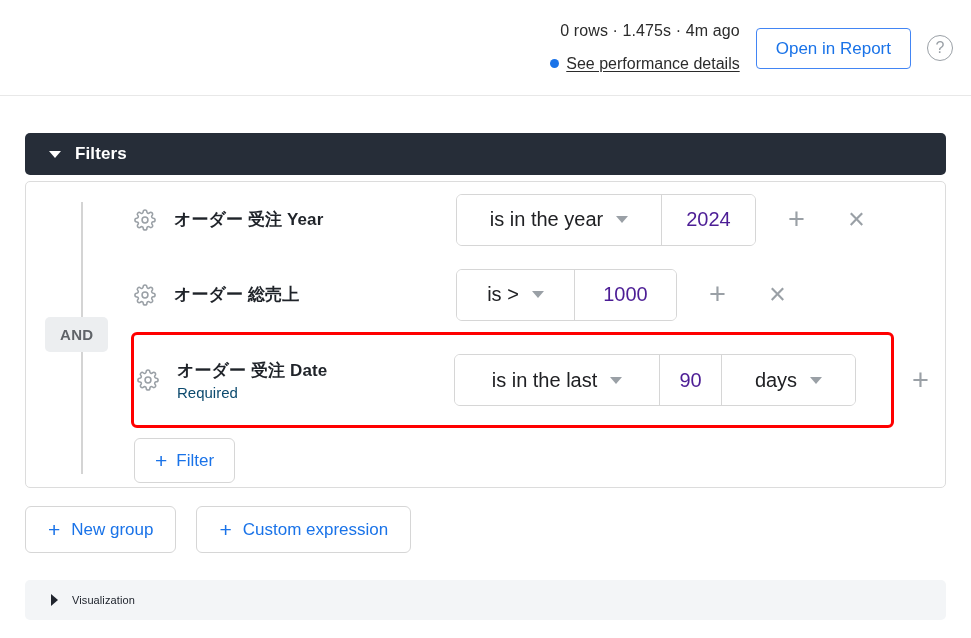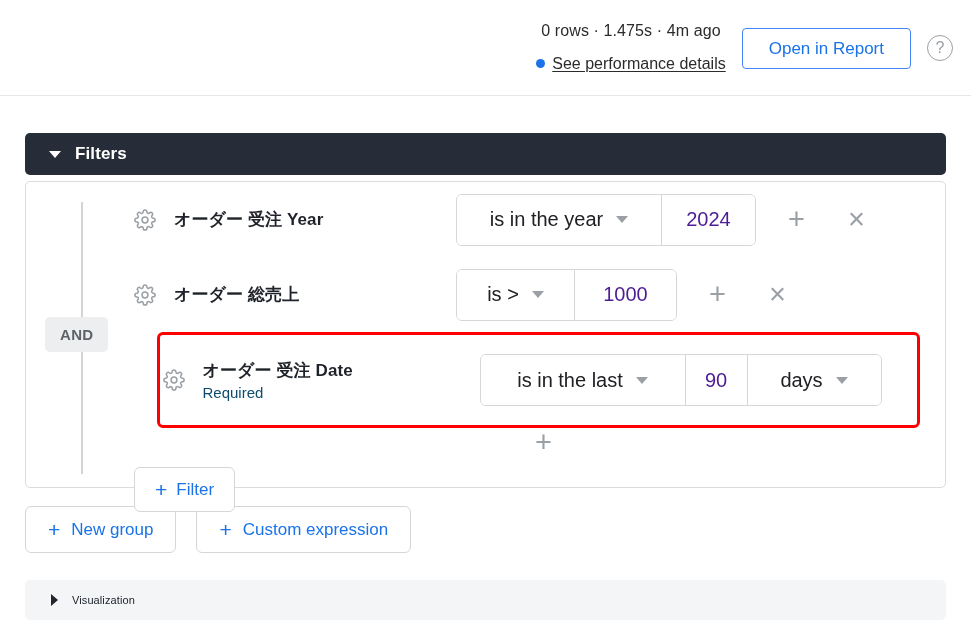--- a/index.html
+++ b/index.html
@@ -22,21 +22,21 @@
     position: absolute;
     right: 18px; top: 0;
     height: 96px;
     display: flex;
     align-items: center;
     gap: 16px;
   }
   .perf-block {
     display: flex;
     flex-direction: column;
-    align-items: center;
+    align-items: flex-end;
     line-height: 1.35;
     padding-bottom: 2px;
   }
   .perf-stats {
     font-size: 16px;
     color: #2b2b2b;
     letter-spacing: 0.1px;
     white-space: nowrap;
   }
   .perf-link-row {
@@ -59,21 +59,21 @@
     cursor: pointer;
     white-space: nowrap;
   }
   .open-report-btn {
     border: 1px solid #4285f4;
     border-radius: 4px;
     background: #ffffff;
     color: #1a73e8;
     font-size: 17px;
     font-family: inherit;
-    padding: 11px 26px;
+    padding: 11px 19px;
     cursor: pointer;
     white-space: nowrap;
     line-height: 1;
   }
   .help-icon {
     width: 26px; height: 26px;
     border-radius: 50%;
     border: 1.6px solid #9aa0a6;
     color: #9aa0a6;
     display: flex;
@@ -352,21 +352,21 @@
           <div class="ctl" style="width:118px">
             <span>is &gt;</span>
             <span class="tri-down"></span>
           </div>
           <div class="ctl ctl-value" style="width:101px">1000</div>
         </div>
         <span class="row-action" style="margin-left:32px">+</span>
         <span class="row-action" style="margin-left:43px">×</span>
       </div>
 
-      <div style="display:flex;align-items:center;flex-direction:column;">
+      <div style="display:flex;align-items:center;">
         <div class="filter-row highlighted">
           <svg class="gear-icon" viewBox="0 0 24 24" fill="none" stroke="#9aa0a6" stroke-width="1.7">
             <circle cx="12" cy="12" r="3.2"></circle>
             <path d="M19.4 15a1.65 1.65 0 0 0 .33 1.82l.06.06a2 2 0 1 1-2.83 2.83l-.06-.06a1.65 1.65 0 0 0-1.82-.33 1.65 1.65 0 0 0-1 1.51V21a2 2 0 1 1-4 0v-.09A1.65 1.65 0 0 0 9 19.4a1.65 1.65 0 0 0-1.82.33l-.06.06a2 2 0 1 1-2.83-2.83l.06-.06a1.65 1.65 0 0 0 .33-1.82 1.65 1.65 0 0 0-1.51-1H3a2 2 0 1 1 0-4h.09A1.65 1.65 0 0 0 4.6 9a1.65 1.65 0 0 0-.33-1.82l-.06-.06a2 2 0 1 1 2.83-2.83l.06.06A1.65 1.65 0 0 0 9 4.6a1.65 1.65 0 0 0 1-1.51V3a2 2 0 1 1 4 0v.09a1.65 1.65 0 0 0 1 1.51 1.65 1.65 0 0 0 1.82-.33l.06-.06a2 2 0 1 1 2.83 2.83l-.06.06A1.65 1.65 0 0 0 19.4 9v0a1.65 1.65 0 0 0 1.51 1H21a2 2 0 1 1 0 4h-.09a1.65 1.65 0 0 0-1.51 1z"></path>
           </svg>
           <div class="field-block" style="width:277px">
             <div class="field-name">オーダー 受注 Date</div>
             <div class="field-sub">Required</div>
           </div>
           <div class="control-group">

